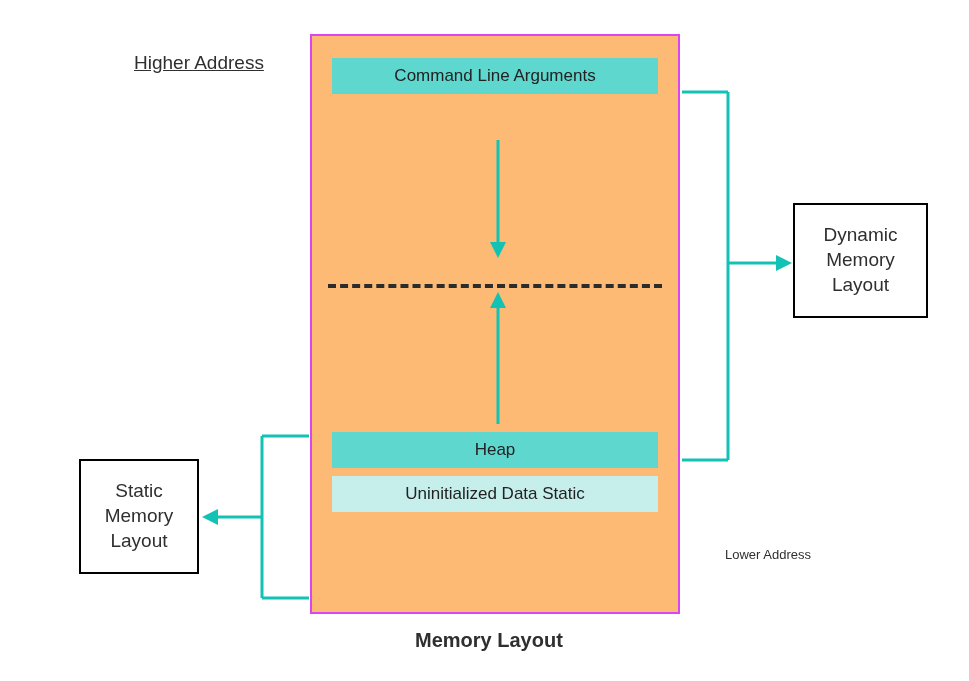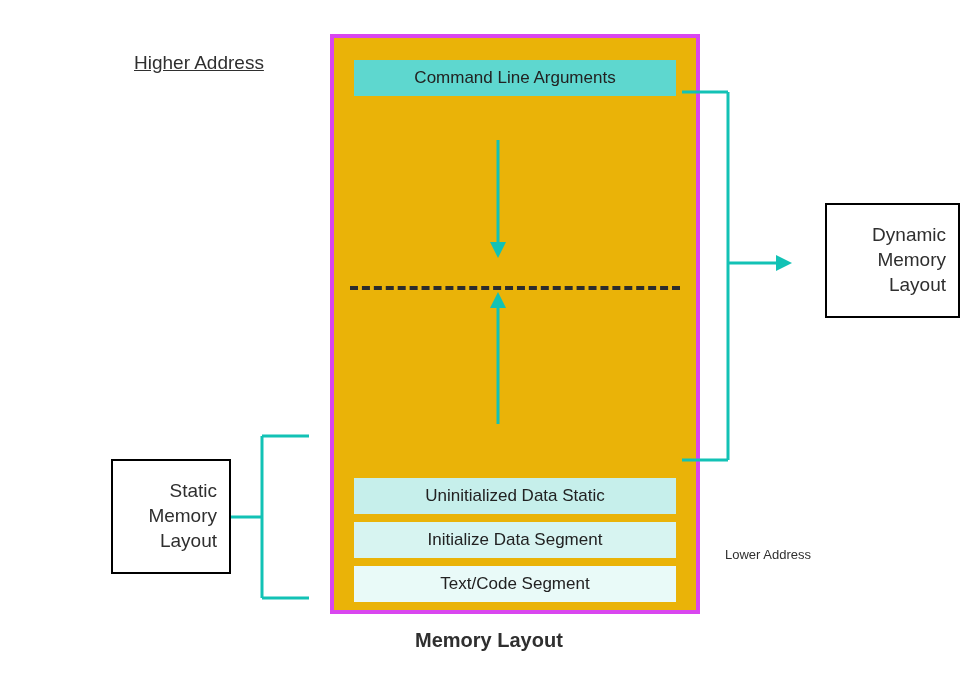--- a/index.html
+++ b/index.html
@@ -12,23 +12,22 @@
     color: #2f2f2f;
     position: relative;
   }
   .abs { position: absolute; }
 
   .main-container {
     left: 310px;
     top: 34px;
     width: 370px;
     height: 580px;
-    border: 4px solid #d946ef;
-    background: #eab308;
-    margin-left: 20px;
+    border: 2px solid #d946ef;
+    background: #fdba74;
   }
 
   .segment {
     position: absolute;
     left: 20px;
     right: 20px;
     height: 36px;
     display: flex;
     align-items: center;
     justify-content: center;
@@ -50,25 +49,24 @@
   }
 
   .arrow-svg { position: absolute; }
 
   .side-box {
     border: 2px solid #000;
     background: #fff;
     display: flex;
     align-items: center;
     justify-content: center;
-    text-align: right;
+    text-align: center;
     font-size: 19px;
     line-height: 1.3;
     padding: 0 12px;
-    margin-left: 32px;
   }
   .static-box  { left: 79px;  top: 459px; width: 120px; height: 115px; }
   .dynamic-box { left: 793px; top: 203px; width: 135px; height: 115px; }
 
   .label-higher { left: 134px; top: 52px;  font-size: 19px; text-decoration: underline; }
   .label-lower  { left: 725px; top: 547px; font-size: 13px; }
   .caption      { left: 415px; top: 629px; font-size: 20px; font-weight: 600; }
 
   .arrow-stack-down { left: 488px; top: 140px; }
   .arrow-heap-up    { left: 488px; top: 292px; }
@@ -77,23 +75,22 @@
 </style>
 </head>
 <body>
 
 <div class="abs label-higher">Higher Address</div>
 <div class="abs label-lower">Lower Address</div>
 
 <div class="abs main-container">
   <div class="segment s-cli">Command Line Arguments</div>
   <div class="dashed-line"></div>
+  <div class="segment s-heap">Heap</div>
   <div class="segment s-uds">Uninitialized Data Static</div>
-  <div class="segment s-ids">Initialize Data Segment</div>
-  <div class="segment s-text">Text/Code Segment</div>
 </div>
 
 <svg class="arrow-svg arrow-stack-down" width="20" height="120">
   <line x1="10" y1="0" x2="10" y2="105" stroke="#12c2b5" stroke-width="3"></line>
   <polygon points="10,118 2,102 18,102" fill="#12c2b5"></polygon>
 </svg>
 
 <svg class="arrow-svg arrow-heap-up" width="20" height="132">
   <polygon points="10,0 2,16 18,16" fill="#12c2b5"></polygon>
   <line x1="10" y1="14" x2="10" y2="132" stroke="#12c2b5" stroke-width="3"></line>

